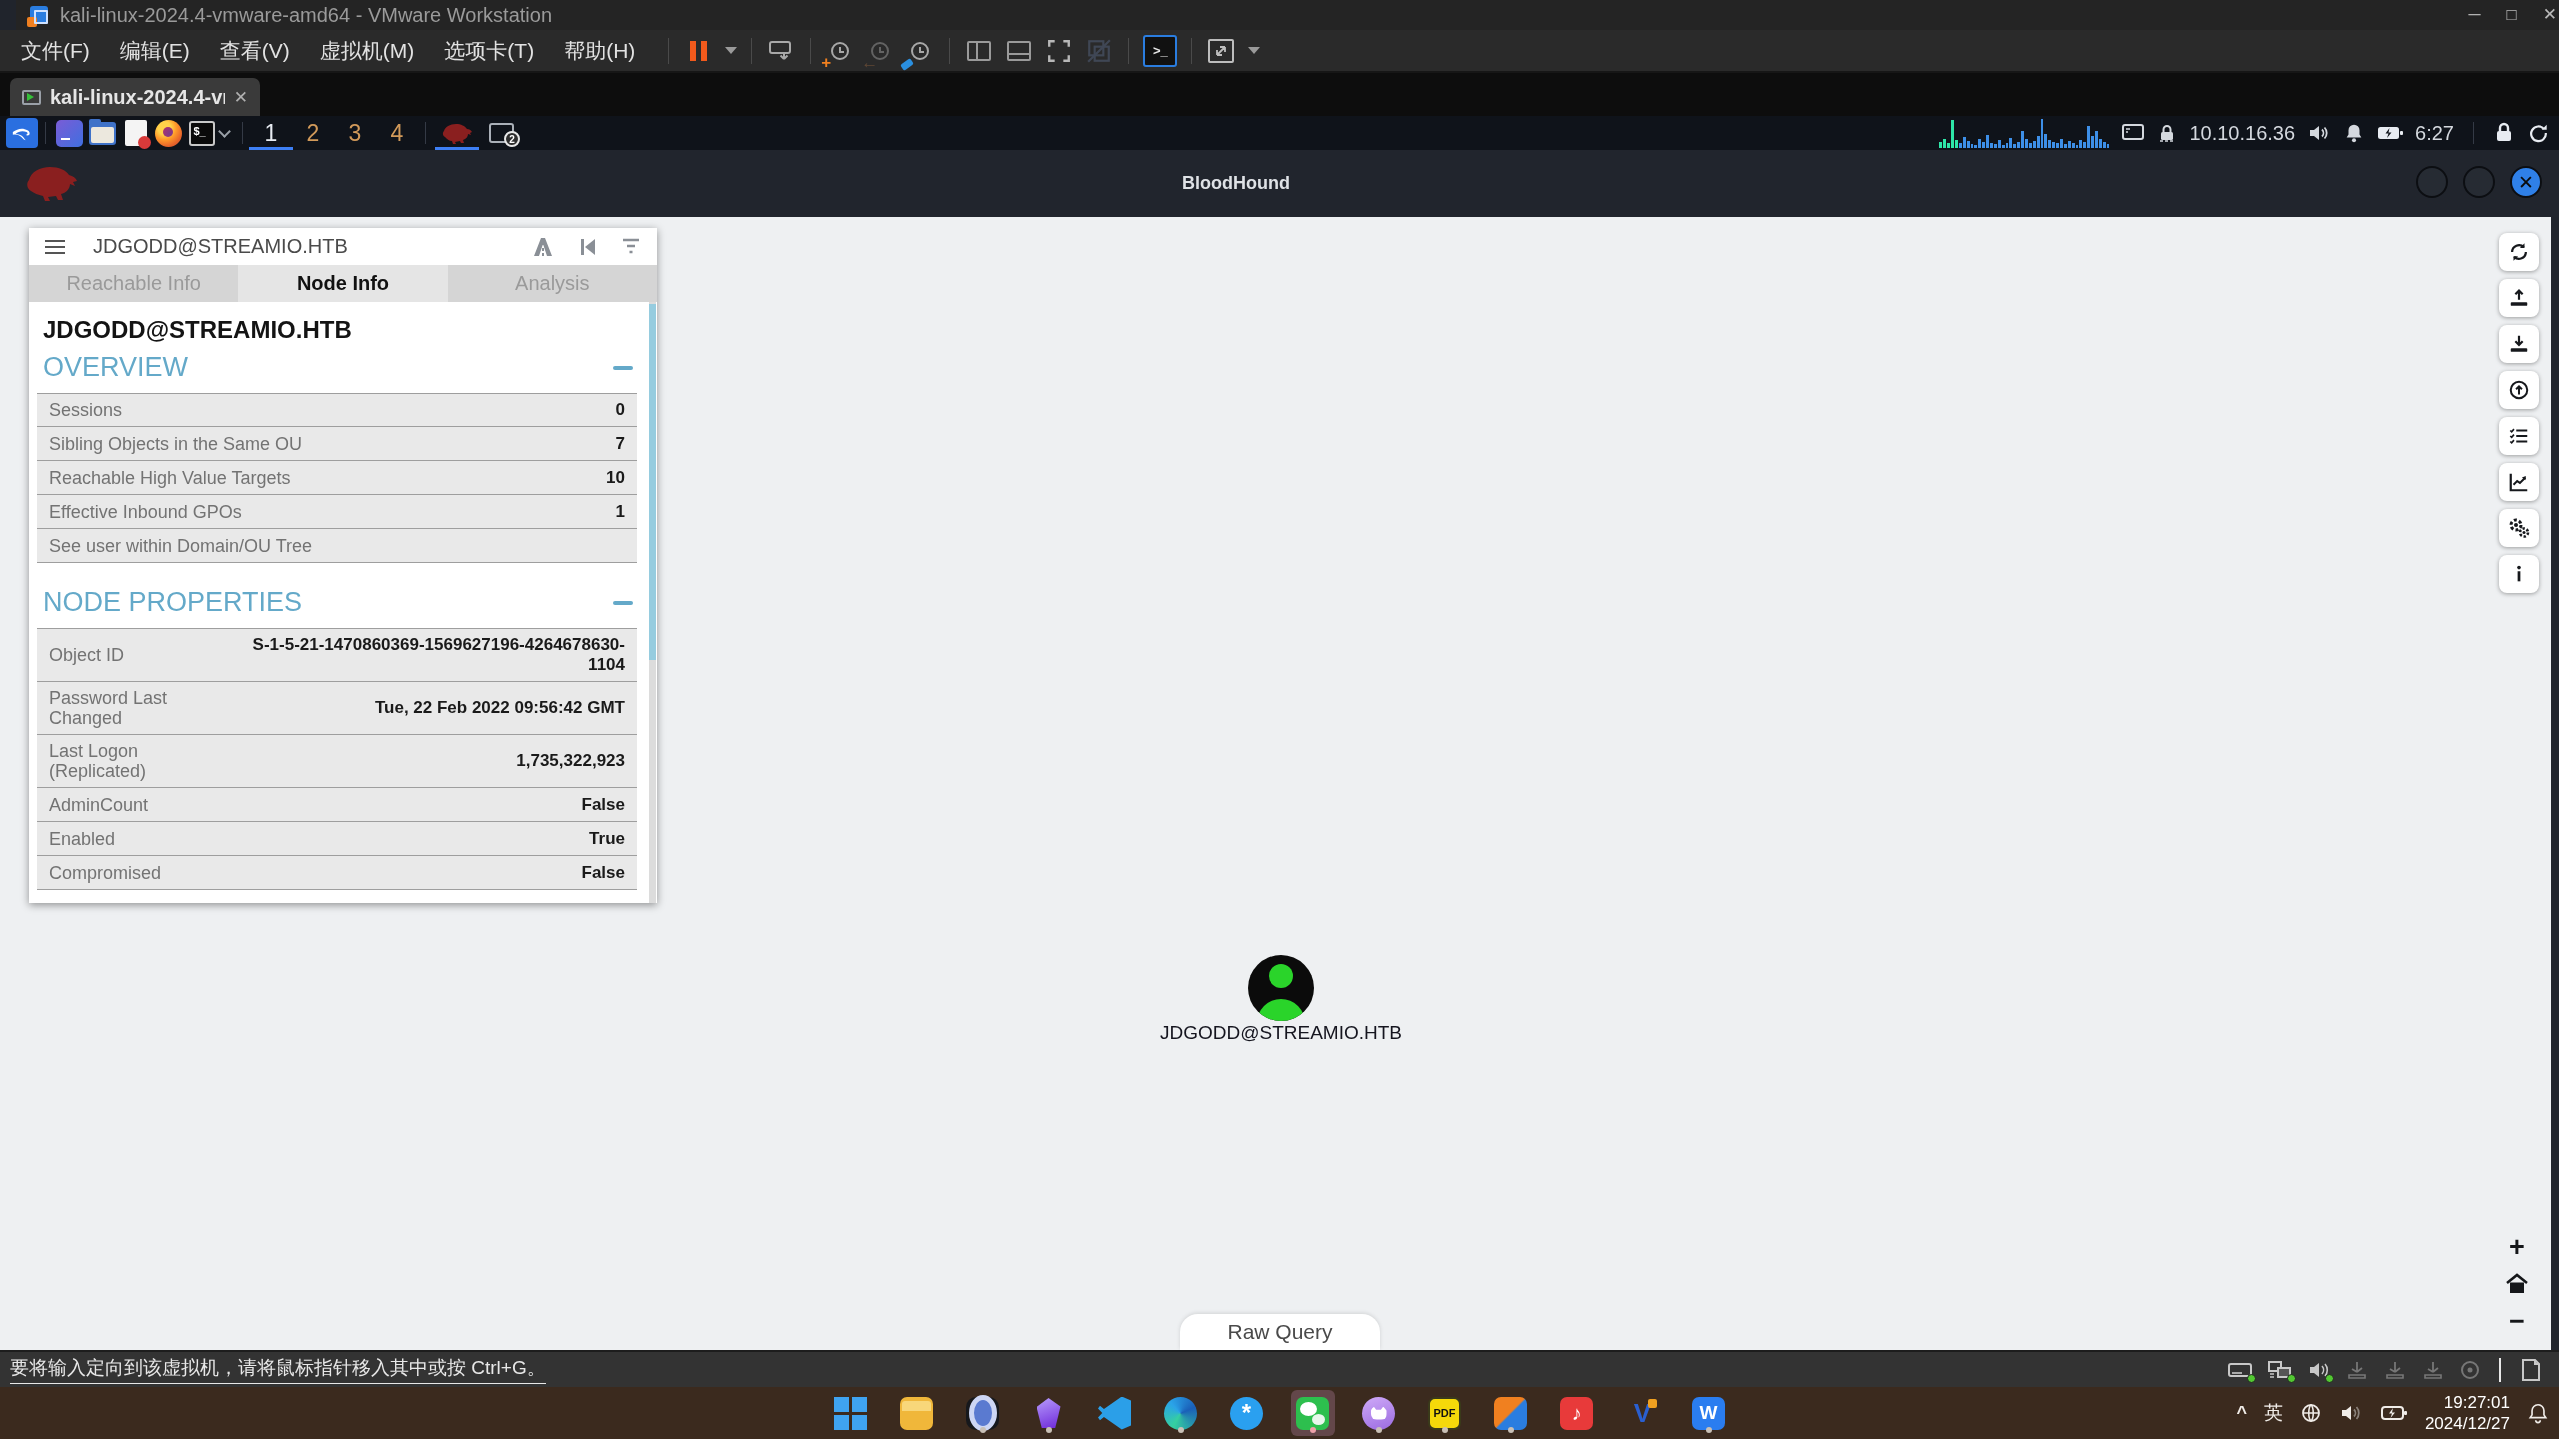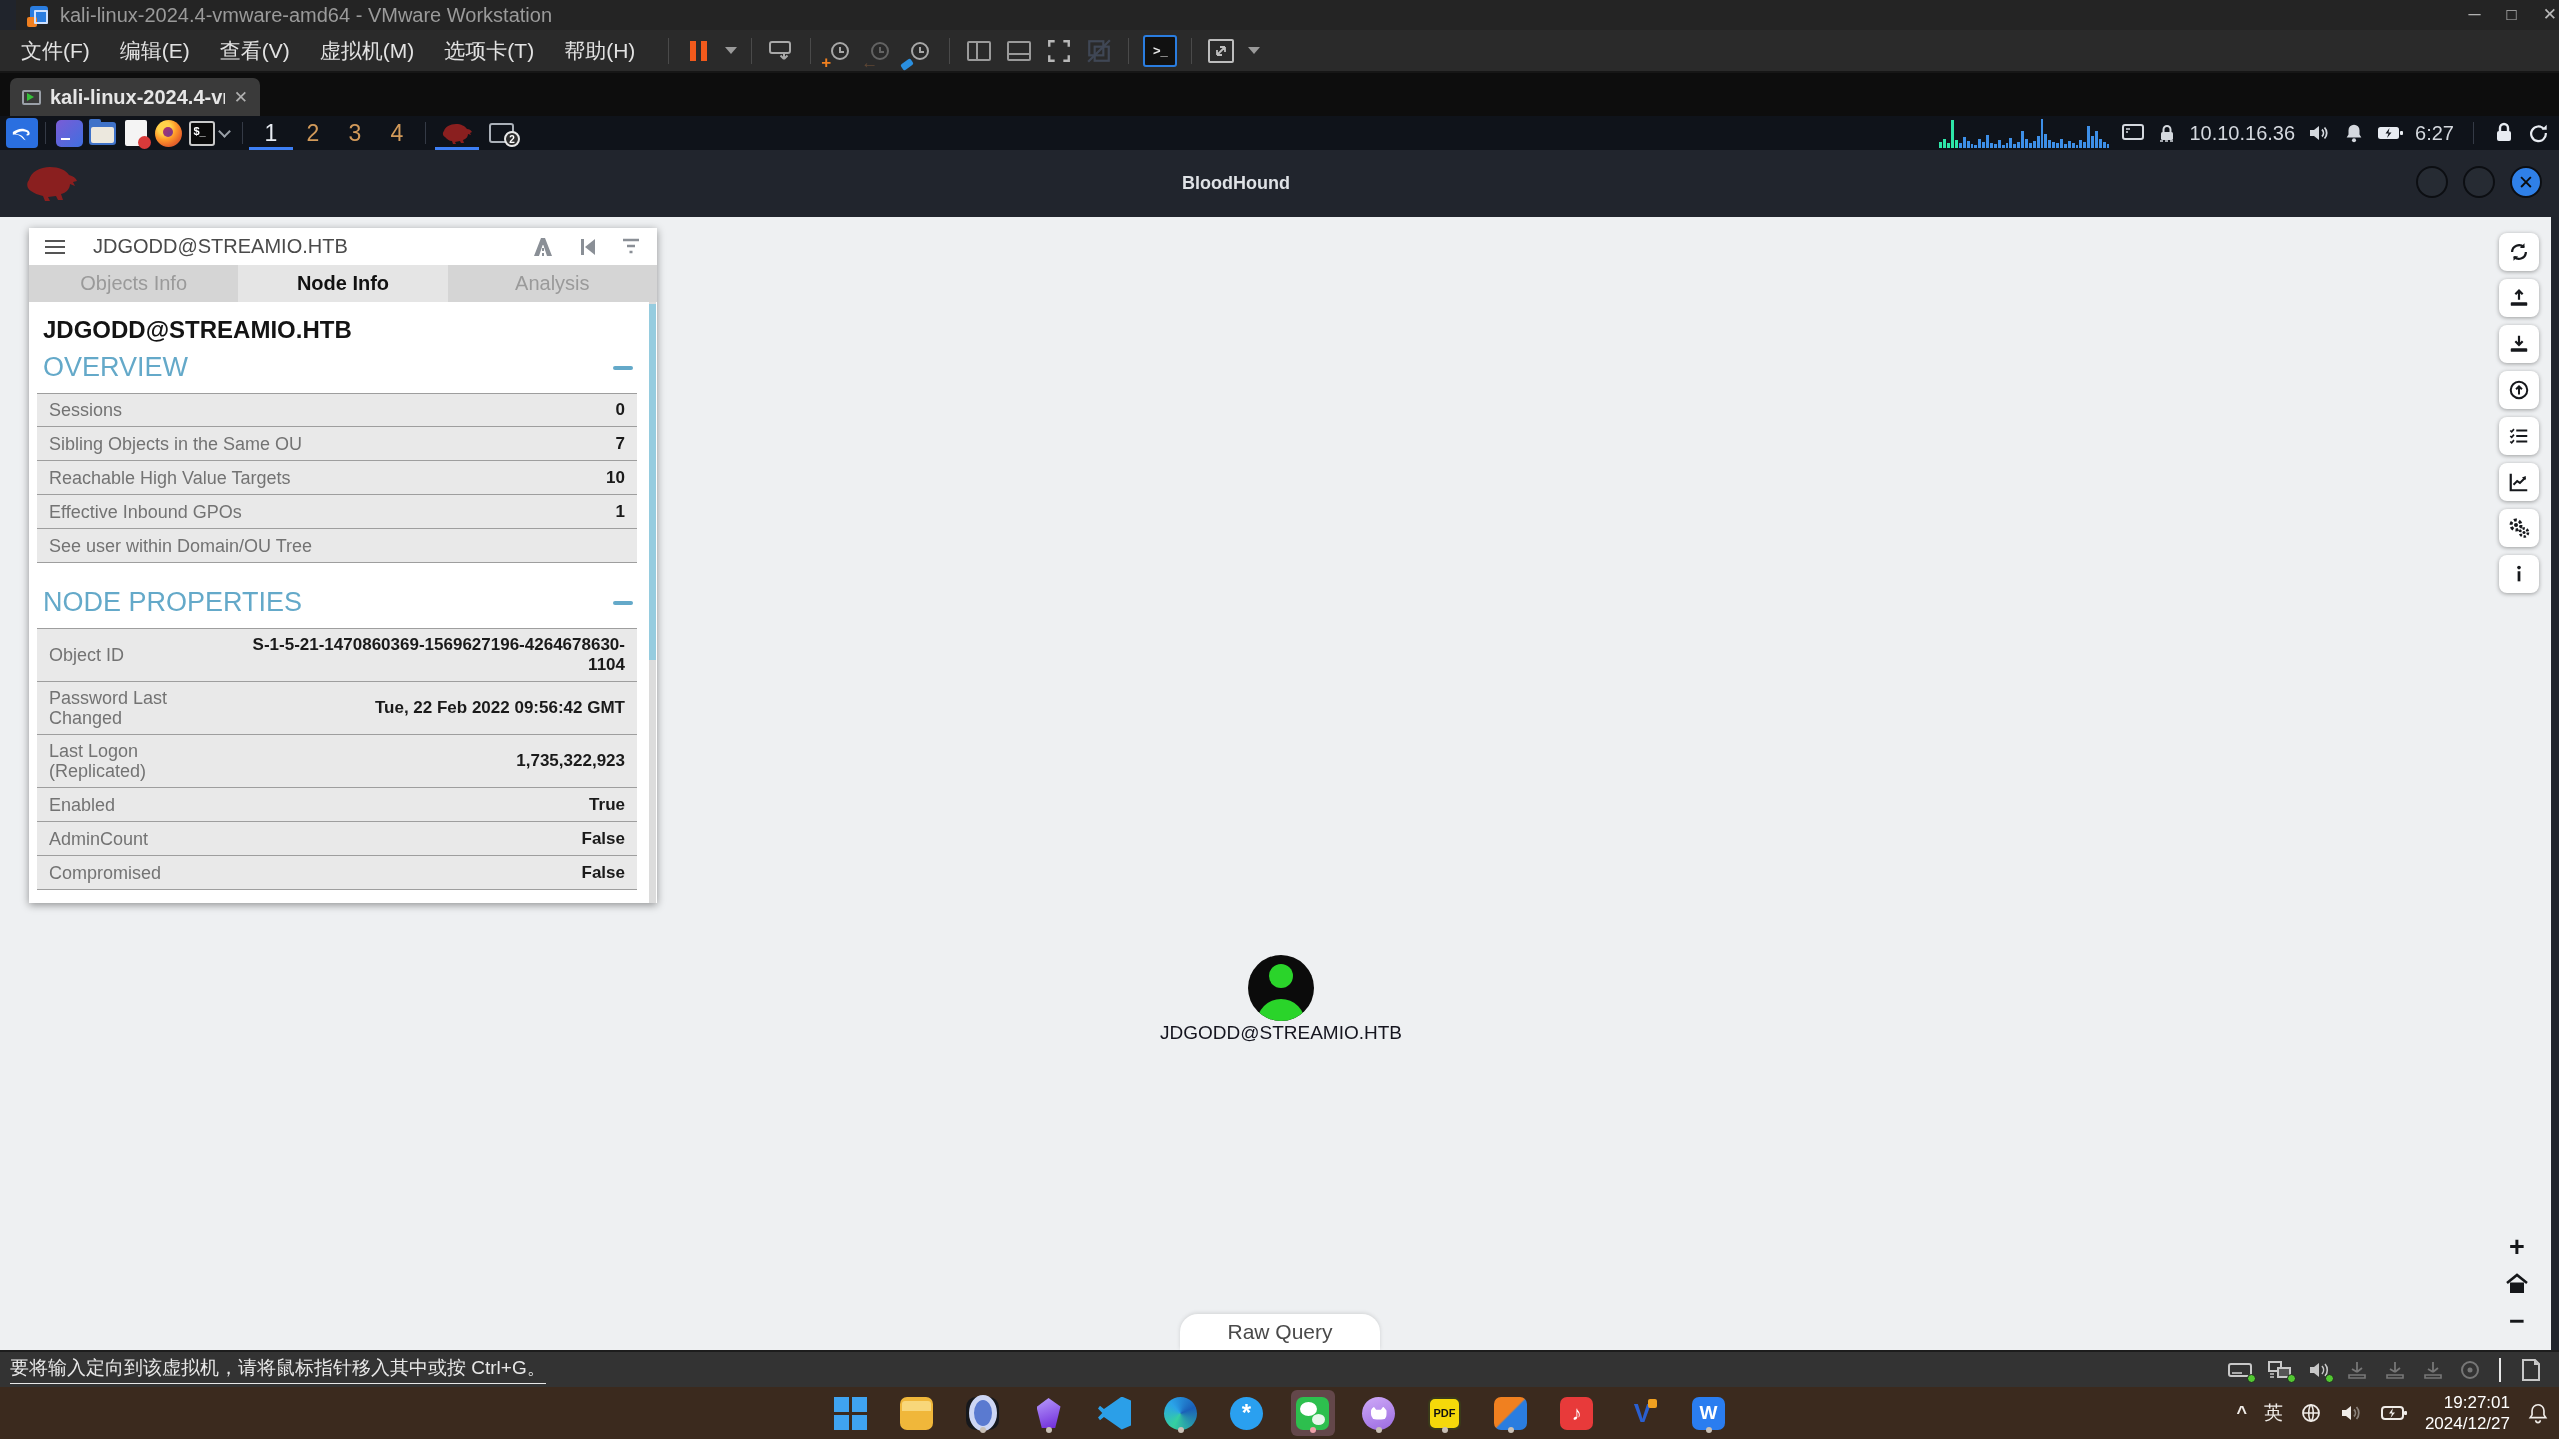--- a/index.html
+++ b/index.html
@@ -458,21 +458,21 @@
           <svg width="18" height="20" viewBox="0 0 18 20">
               <rect x="2" y="2" width="3" height="16" fill="#8a8f96"></rect>
               <path d="M16 2v16L6 10z" fill="#8a8f96"></path>
             </svg>
           <svg width="20" height="20" viewBox="0 0 20 20">
               <path d="M2 3h16M6 9h8M8.5 15h3" stroke="#8a8f96" stroke-width="2.6"></path>
             </svg>
         </div>
       </div>
       <div class="bh-tabs">
-          <div class="bh-tab">Objects Info</div>
+          <div class="bh-tab">Reachable Info</div>
           <div class="bh-tab active">Node Info</div>
           <div class="bh-tab">Analysis</div>
         </div>
       <div class="panel-body">
         <div class="node-header">JDGODD@STREAMIO.HTB</div>
         <div class="section-header">
           <span>OVERVIEW</span>
           <span class="collapse-minus"></span>
         </div>
         <div class="prop-table ovw">
@@ -509,26 +509,26 @@
             </div>
             <div class="prop-row">
               <div class="prop-label">Password Last Changed</div>
               <div class="prop-value">Tue, 22 Feb 2022 09:56:42 GMT</div>
             </div>
             <div class="prop-row">
               <div class="prop-label">Last Logon (Replicated)</div>
               <div class="prop-value">1,735,322,923</div>
             </div>
             <div class="prop-row">
+              <div class="prop-label">AdminCount</div>
+              <div class="prop-value">False</div>
+            </div>
+            <div class="prop-row">
               <div class="prop-label">Enabled</div>
               <div class="prop-value">True</div>
-            </div>
-            <div class="prop-row">
-              <div class="prop-label">AdminCount</div>
-              <div class="prop-value">False</div>
             </div>
             <div class="prop-row">
               <div class="prop-label">Compromised</div>
               <div class="prop-value">False</div>
             </div>
           </div>
       </div>
       <div class="scroll-track"></div>
       <div class="scroll-thumb"></div>
     </div>

